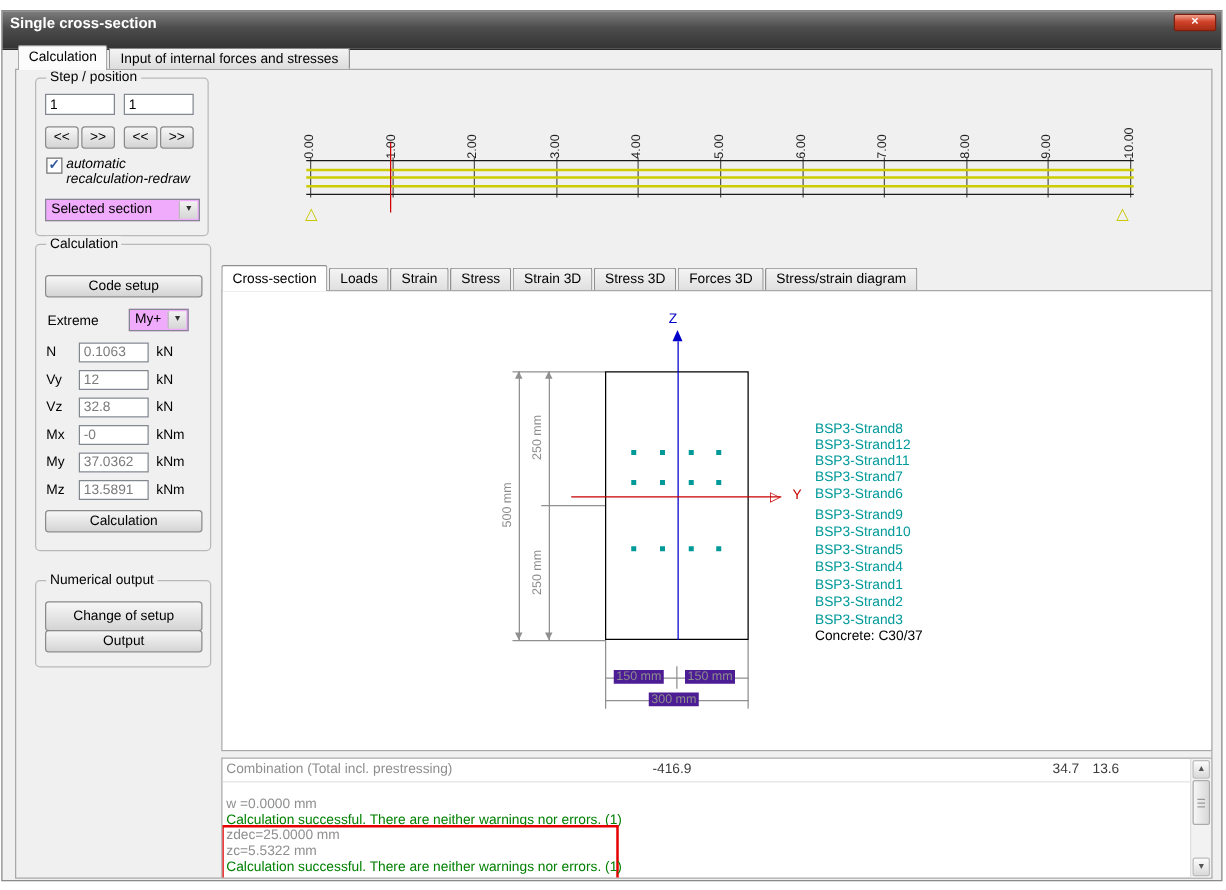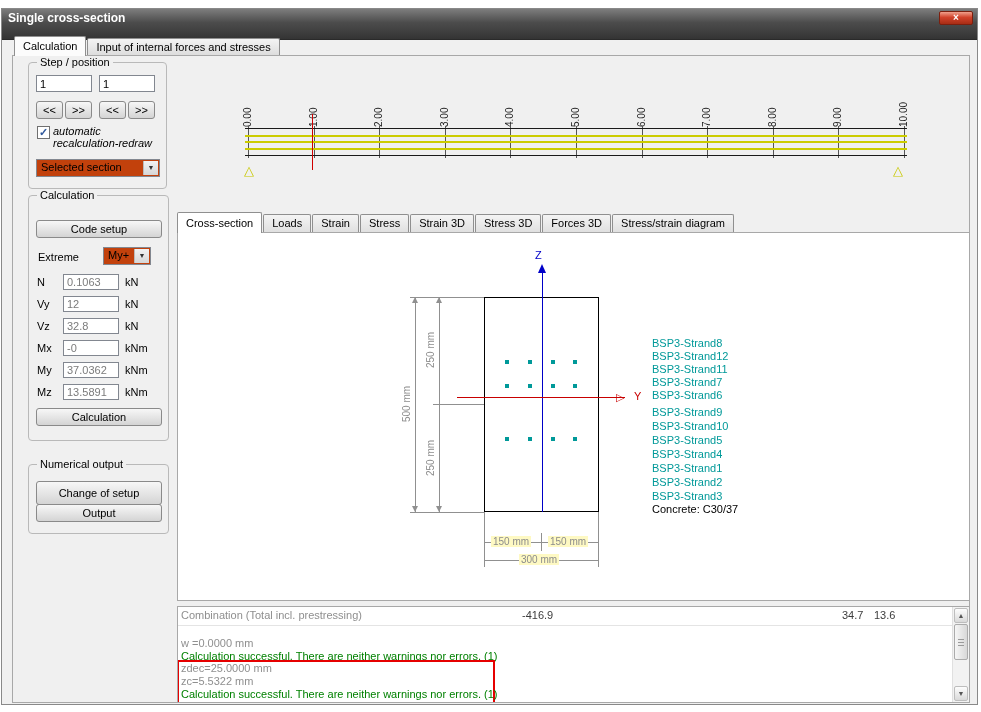--- a/index.html
+++ b/index.html
@@ -33,21 +33,21 @@
   
   .gbox { position:absolute; border:1px solid #b9b9b9; border-radius:4px; }
   .gbox .legend { position:absolute; top:-7px; left:8px; background:#f0f0f0; padding:0 3px; }
 
   .tbox { position:absolute; background:#fff; border:1px solid #828790; font-size:11px;
     font-family:inherit; padding:0 3px; }
   .gray { color:#7b7b7b; }
   .btn { position:absolute; background:linear-gradient(#f7f7f7,#e4e4e4 55%,#d4d4d4);
     border:1px solid #8a8a8a; border-radius:3px; font-size:11px; font-family:inherit;
     text-align:center; padding:0; }
-  .combo { position:absolute; background:#c2410c; border:1px solid #828790; }
+  .combo { position:absolute; background:#f0abfc; border:1px solid #828790; }
   .combo .cval { position:absolute; left:4px; top:1px; white-space:nowrap; }
   .combo .arrow { position:absolute; right:1px; top:1px; bottom:1px; width:15px;
     background:linear-gradient(#f2f2f2,#d6d6d6); border-left:1px solid #bbb;
     text-align:center; font-size:7px; line-height:14px; color:#333; }
   .checkbox { position:absolute; width:13px; height:13px; background:#fff;
     border:1px solid #707070; text-align:center; font-size:11px; line-height:11px;
     color:#31599c; font-weight:bold; }
   .cblabel { position:absolute; line-height:12px;font-style:italic; }
 
   .frow { position:absolute; left:6px; width:132px; height:18px; }
@@ -66,21 +66,21 @@
 
   
   #view-tabs { position:absolute; left:175px; top:202px; height:21px; display:flex; align-items:flex-end; z-index:2;justify-content:flex-end; }
   .vtab { height:18px; line-height:17px; padding:0 8px; border:1px solid #8f8f8f; border-bottom:none;
     border-radius:2px 2px 0 0; background:linear-gradient(#f4f4f4,#e0e0e0); margin-right:1px; white-space:nowrap; }
   .vtab.active { height:21px; line-height:20px; background:#ffffff; margin-bottom:-1px; }
   #canvas { position:absolute; left:175px; top:223px; width:793px; height:369px;
     background:#fff; border:1px solid #a8a8a8; overflow:hidden; }
   .dimv { position:absolute; writing-mode:vertical-rl; transform:rotate(180deg);
     text-align:center; color:#8c8c8c; font-size:10px; width:12px; height:52px; }
-  .dimh { position:absolute; color:#8c8c8c; font-size:10px; background:#fef9c3; padding:0 2px; white-space:nowrap; }
+  .dimh { position:absolute; color:#8c8c8c; font-size:10px; background:#4c1d95; padding:0 2px; white-space:nowrap; }
   .dot { position:absolute; width:4px; height:4px; background:#009999; }
   .tri-up { position:absolute; width:0; height:0; border-left:4px solid transparent;
     border-right:4px solid transparent; border-bottom:9px solid #0000c8; }
   .dtri-up { position:absolute; width:0; height:0; border-left:3px solid transparent;
     border-right:3px solid transparent; border-bottom:6px solid #909090; }
   .dtri-down { position:absolute; width:0; height:0; border-left:3px solid transparent;
     border-right:3px solid transparent; border-top:6px solid #909090; }
   .strands { position:absolute; left:474px; color:#009999; white-space:nowrap; }
   .strands div { white-space:nowrap; }
 

